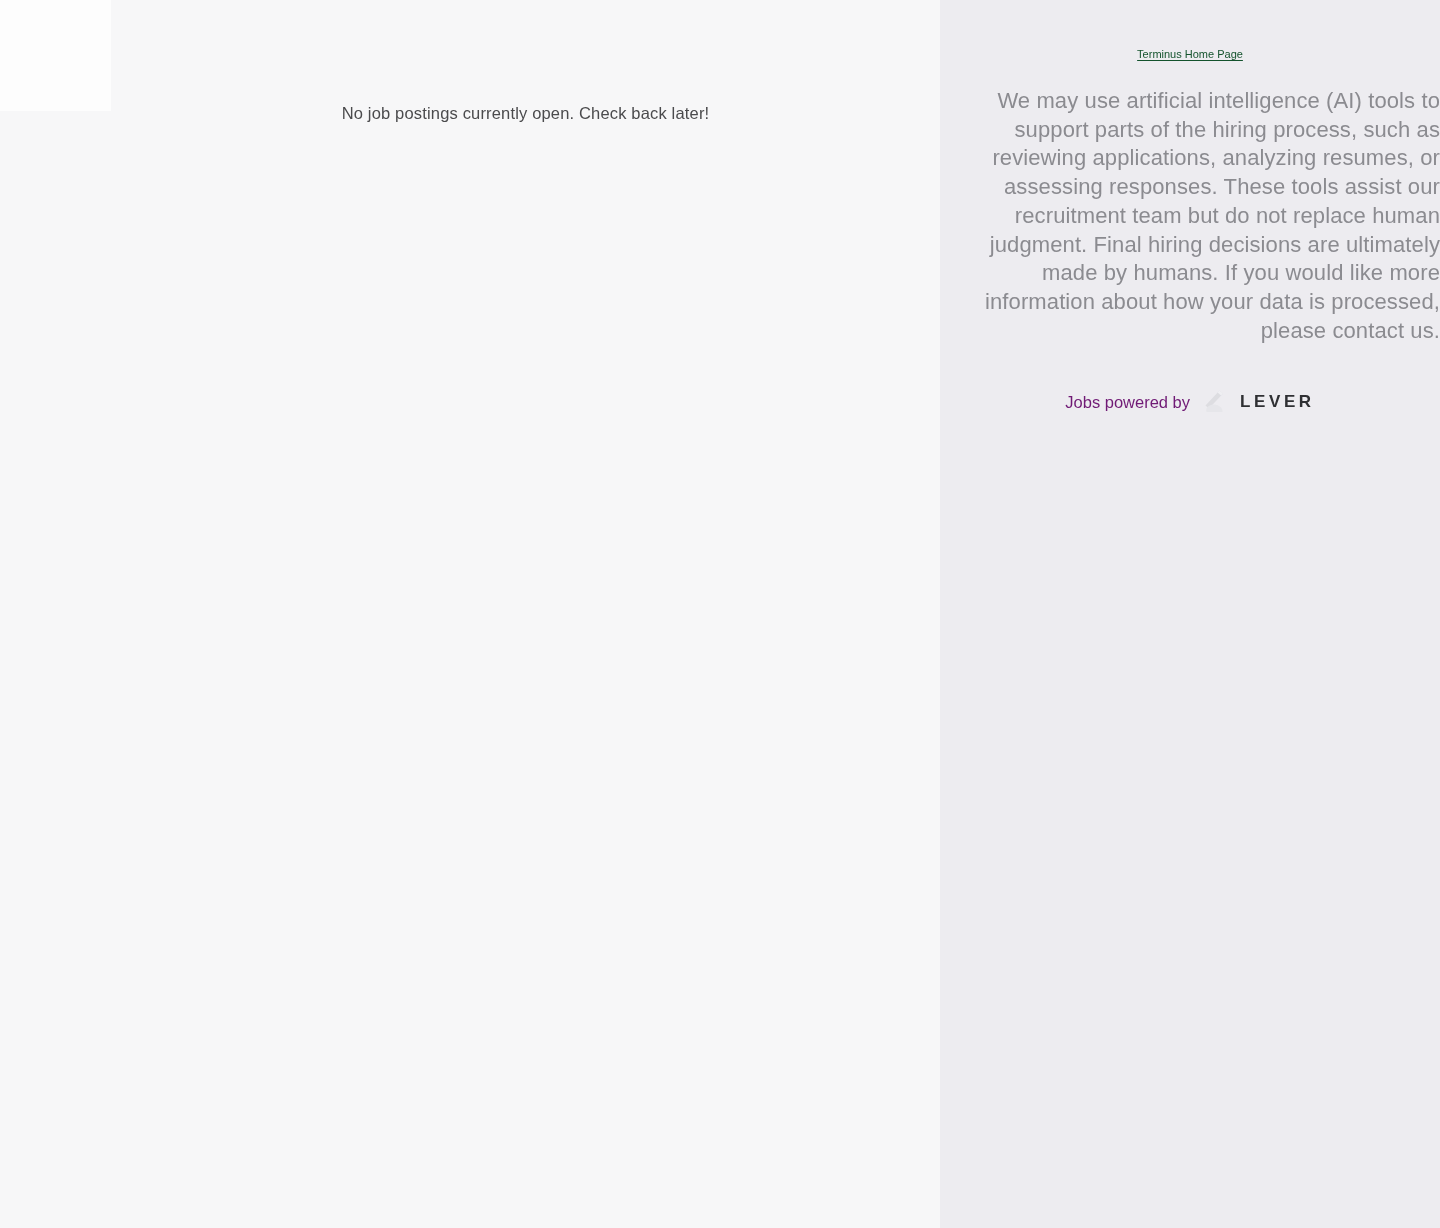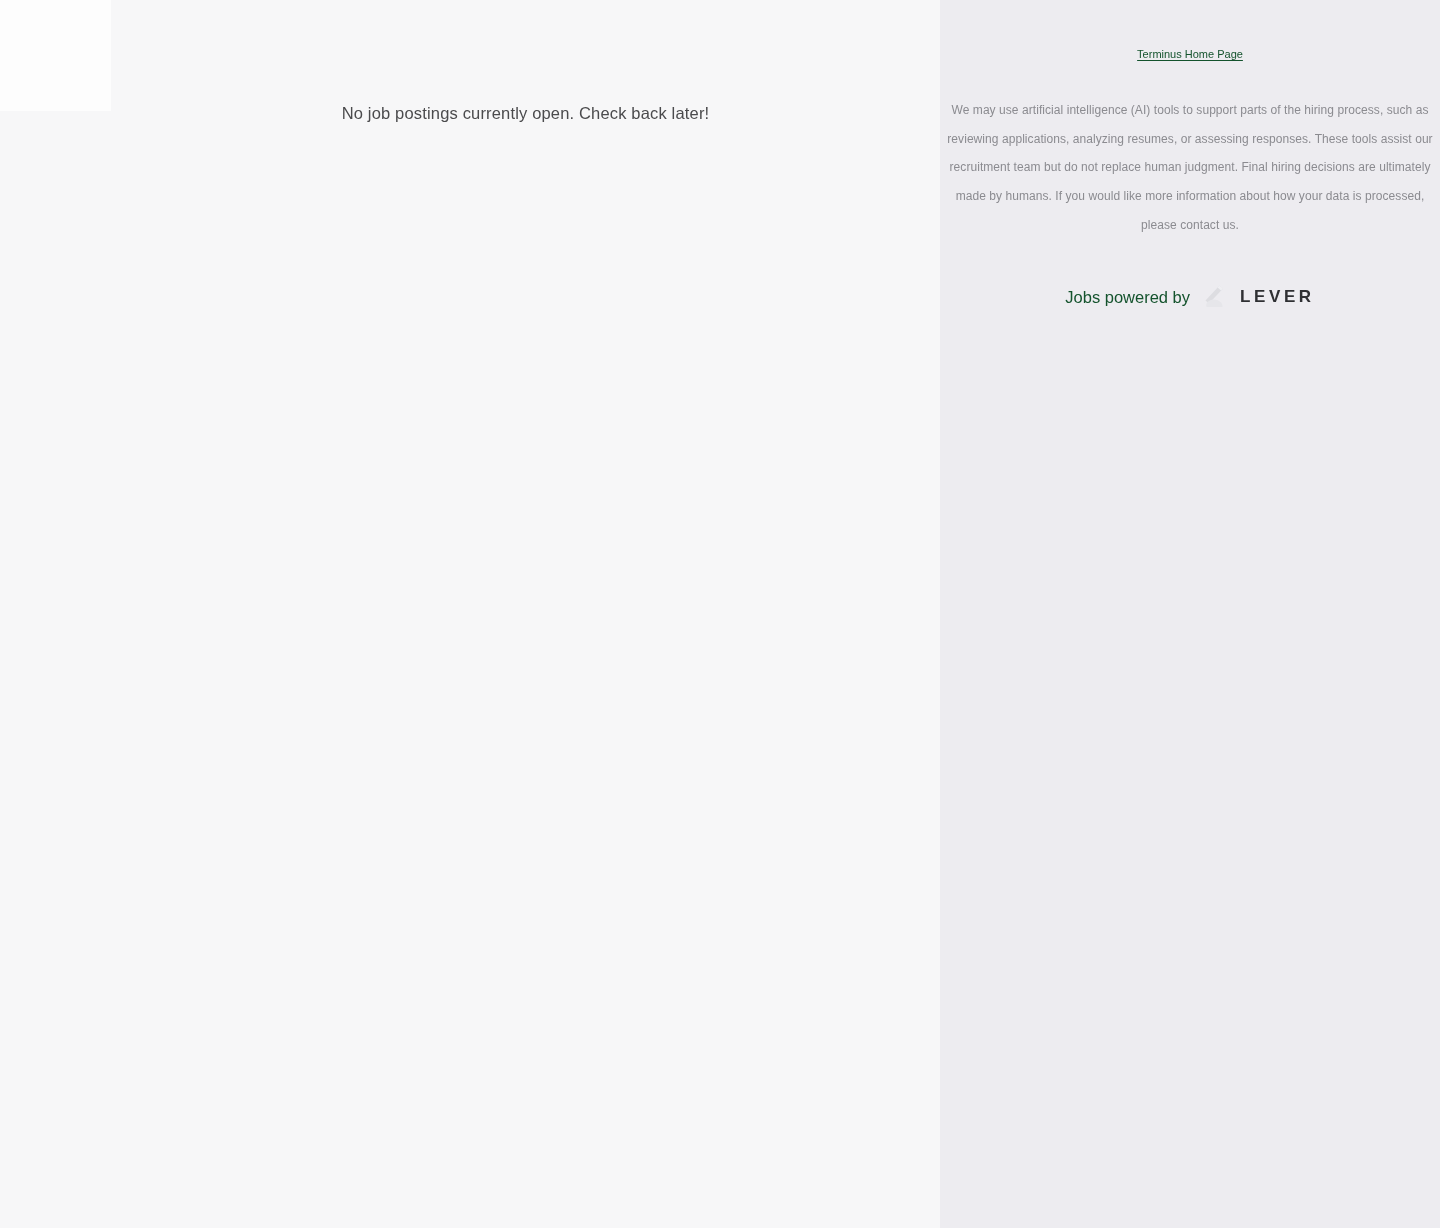--- a/index.html
+++ b/index.html
@@ -75,40 +75,40 @@
     font-size: 11px;
     line-height: 24px;
     color: #14532d;
     text-decoration: underline;
     text-underline-offset: 2px;
     cursor: pointer;
   }
 
   .ai-disclosure {
     width: 500px;
-    margin: 30px auto 0 auto;
-    font-size: 12px;
+    margin: 21px auto 0 auto;
+    font-size: 22px;
     line-height: 28.7px;
     color: #8b8b90;
-    text-align: center;
+    text-align: right;
     letter-spacing: 0.005em;
   }
 
   .powered-by {
     margin-top: 42px;
     display: flex;
     align-items: center;
     justify-content: center;
     gap: 10px;
   }
 
   .powered-by-label {
     font-size: 16.5px;
     line-height: 24px;
-    color: #14532d;
+    color: #701a75;
     text-align: right;
   }
 
   .lever-mark {
     width: 30px;
     height: 30px;
     display: block;
   }
 
   .lever-wordmark {

